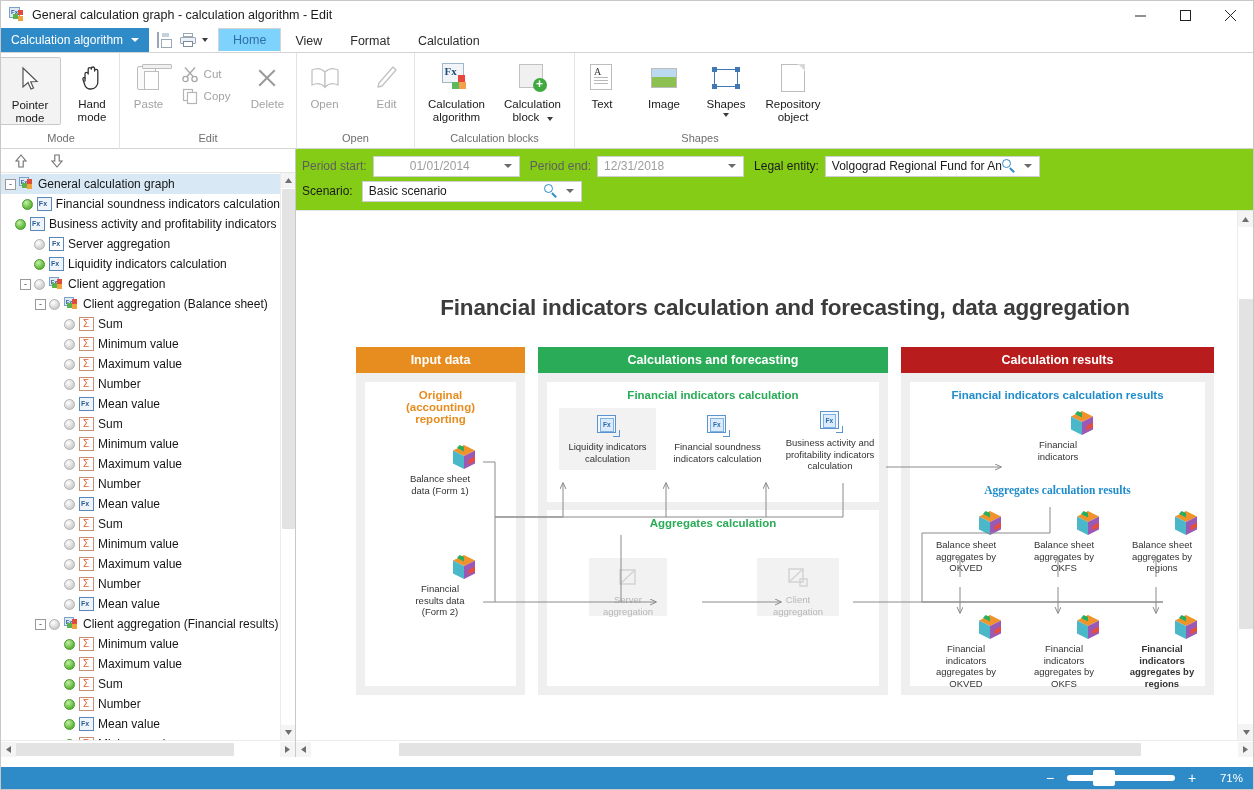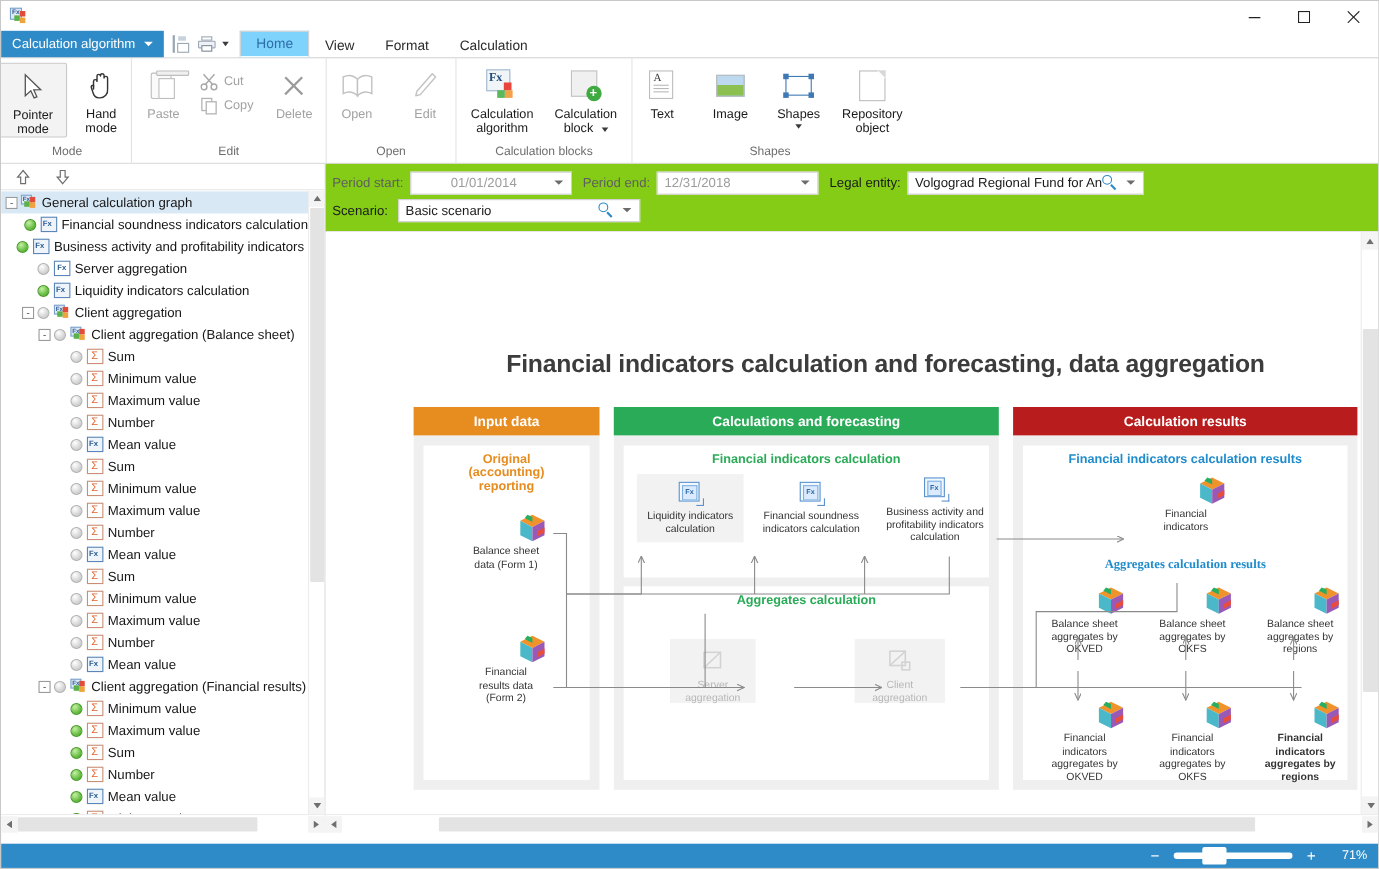--- a/index.html
+++ b/index.html
@@ -142,21 +142,21 @@
   .fcaret { border-left:4px solid transparent; border-right:4px solid transparent; border-top:4px solid #6b6b6b; margin:0 5px;}
   .searchicon { width:14px; height:14px; margin-right:3px; position:relative; }
   .searchicon .c { position:absolute; left:0; top:0; width:9px; height:9px; border:1.6px solid #2e8bc8; border-radius:50%;}
   .searchicon .h { position:absolute; left:8px; top:8px; width:6px; height:1.7px; background:#2e8bc8; transform:rotate(45deg); transform-origin:left center;}
 
   .canvas-wrap { flex:1; position:relative; overflow:hidden; display:flex; }
   .canvas { flex:1; position:relative; background:#fff; overflow:hidden; }
   .cursor { position:absolute; left:354px; top:224px; width:12px; height:18px; }
 
   
-  .diagram { position:absolute; left:60px; top:107px; width:780px; height:425px;margin-left:20px; }
+  .diagram { position:absolute; left:60px; top:84px; width:780px; height:425px; }
   .dtitle { position:absolute; left:0; top:0; width:858px; text-align:center; font-size:22.5px; color:#3c3c3c; font-weight:bold; letter-spacing:-0.2px;}
   .col { position:absolute; top:52px; }
   .colhead { height:26px; color:#fff; font-size:12.5px; font-weight:bold; display:flex; align-items:center; justify-content:center; }
   .colbody { background:#efefef; padding:9px; }
   .panel { background:#fff; position:relative; }
   .ptitle { text-align:center; font-size:11.5px; font-weight:bold; padding-top:7px; }
   .node { position:absolute; text-align:center; font-size:9.5px; color:#333; line-height:11.5px; }
   .node .cap { width:96px; margin-left:-48px; }
   .cube { width:26px; height:26px; margin:0 auto 3px auto; }
   .fxnode { position:absolute; text-align:center; font-size:9.5px; line-height:11.5px; color:#333; }
@@ -184,20 +184,21 @@
 
 <div class="app">
 
   <div class="titlebar">
     <div class="title-ico">
       <div class="fx">Fx</div>
         <div class="g"></div>
         <div class="r"></div>
         <div class="o"></div>
     </div>
+    <div class="title-text">General calculation graph - calculation algorithm - Edit</div>
     <div class="win-btns">
       <div class="win-btn">
         <svg width="11" height="11" viewBox="0 0 11 11">
             <line x1="0" y1="6" x2="11" y2="6" stroke="#222" stroke-width="1"></line>
           </svg>
       </div>
       <div class="win-btn">
         <svg width="11" height="11" viewBox="0 0 11 11">
             <rect x="0.5" y="0.5" width="10" height="10" fill="none" stroke="#222" stroke-width="1"></rect>
           </svg>

